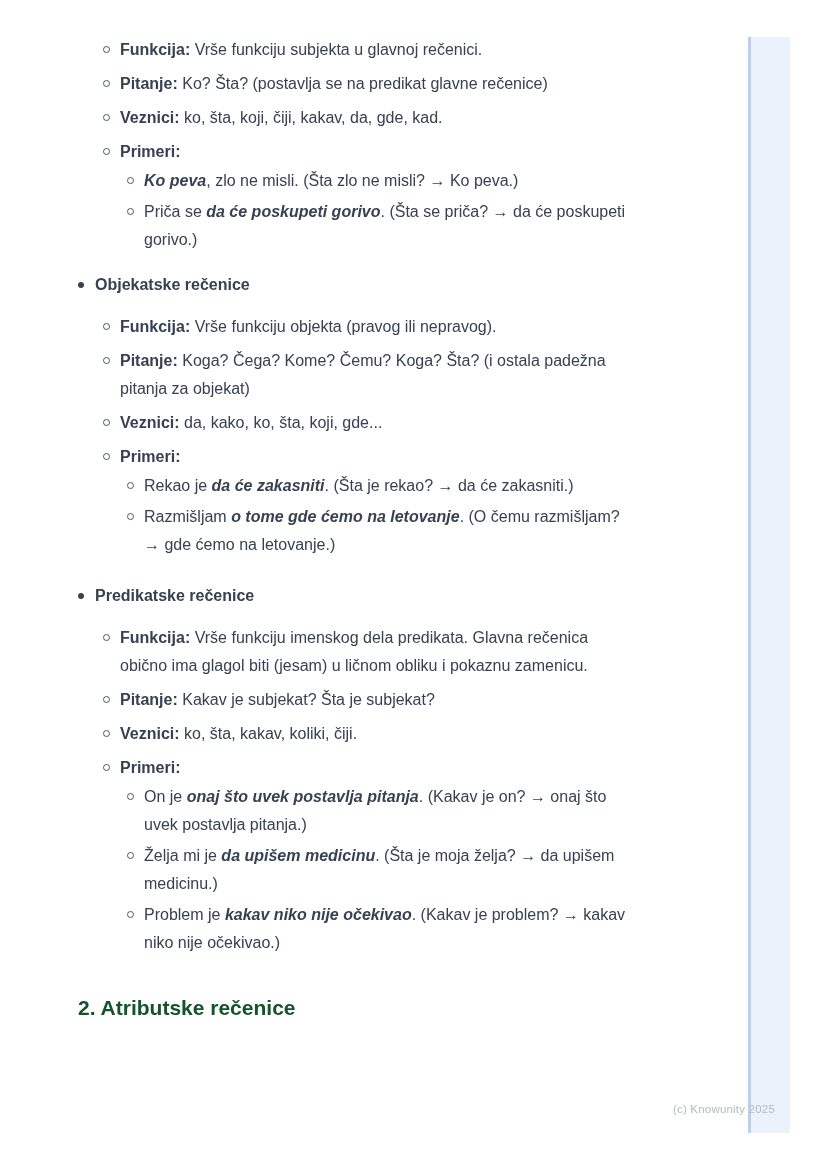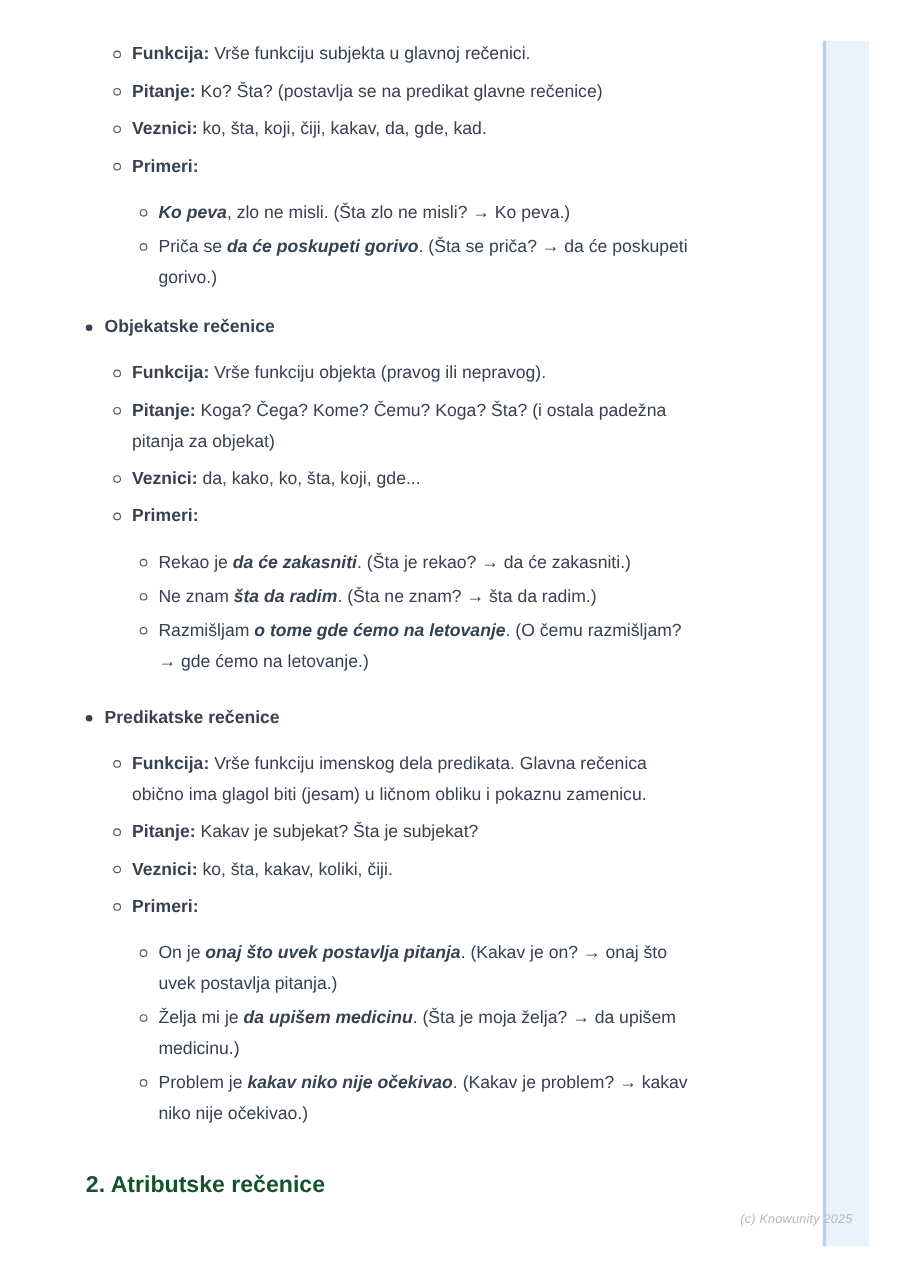--- a/index.html
+++ b/index.html
@@ -38,21 +38,21 @@
     border: 1.6px solid #4b5563;
     margin-top: 10px;
     box-sizing: content-box;
     background: transparent;
   }
   .li-body { flex: 1; min-width: 0; }
   .list.lvl1 > .li { margin: 14px 0 6px; }
   .list.lvl2 > .li { margin: 0 0 6px; }
   .list.lvl3 > .li { margin: 0 0 3px; }
   .li-body > .list.lvl2 { margin-top: 14px; margin-left: 8px; }
-  .li-body > .list.lvl3 { margin-top: 14px; margin-left: 7px; }
+  .li-body > .list.lvl3 { margin-top: 1px; margin-left: 7px; }
   .run.b  { font-weight: 700; margin-top: 28px; }
   .run.i  { }
   .run.bi { font-weight: 700; font-style: italic; }
   .doc-heading {
     font-size: 21px;
     line-height: 30px;
     font-weight: 600;
     color: #14532d;
     margin: 27px 0 19px 0;
   }
@@ -64,21 +64,20 @@
     border-left: 3px solid #b8cfee;
   }
   .footer-note {
     position: absolute;
     top: 1102px;
     right: 53px;
     font-size: 11.5px;
     line-height: 14px;
     color: #b2bac5;
     letter-spacing: 0.2px;
-    font-style: italic;
   }
 </style>
 </head>
 <body>
 
 <div class="content">
     <div class="list lvl2 block-l2">
       <div class="li">
         <span class="bullet-box">
           <span class="circle"></span>
@@ -175,28 +174,20 @@
                     </span>
                     <div class="li-body">
                       <div class="li-text"><span class="run i">Rekao je </span><span class="run bi">da će zakasniti</span><span class="run ">. (Šta je rekao? → da će zakasniti.)</span></div>
                     </div>
                   </div>
                   <div class="li">
                     <span class="bullet-box">
                       <span class="circle"></span>
                     </span>
                     <div class="li-body">
-                      <div class="li-text"><span class="run i">Ne znam </span><span class="run bi">šta da radim</span><span class="run ">. (Šta ne znam? → šta da radim.)</span></div>
-                    </div>
-                  </div>
-                  <div class="li">
-                    <span class="bullet-box">
-                      <span class="circle"></span>
-                    </span>
-                    <div class="li-body">
                       <div class="li-text"><span class="run i">Razmišljam </span><span class="run bi">o tome gde ćemo na letovanje</span><span class="run ">. (O čemu razmišljam? → gde ćemo na letovanje.)</span></div>
                     </div>
                   </div>
                 </div>
               </div>
             </div>
           </div>
         </div>
       </div>
     </div>

